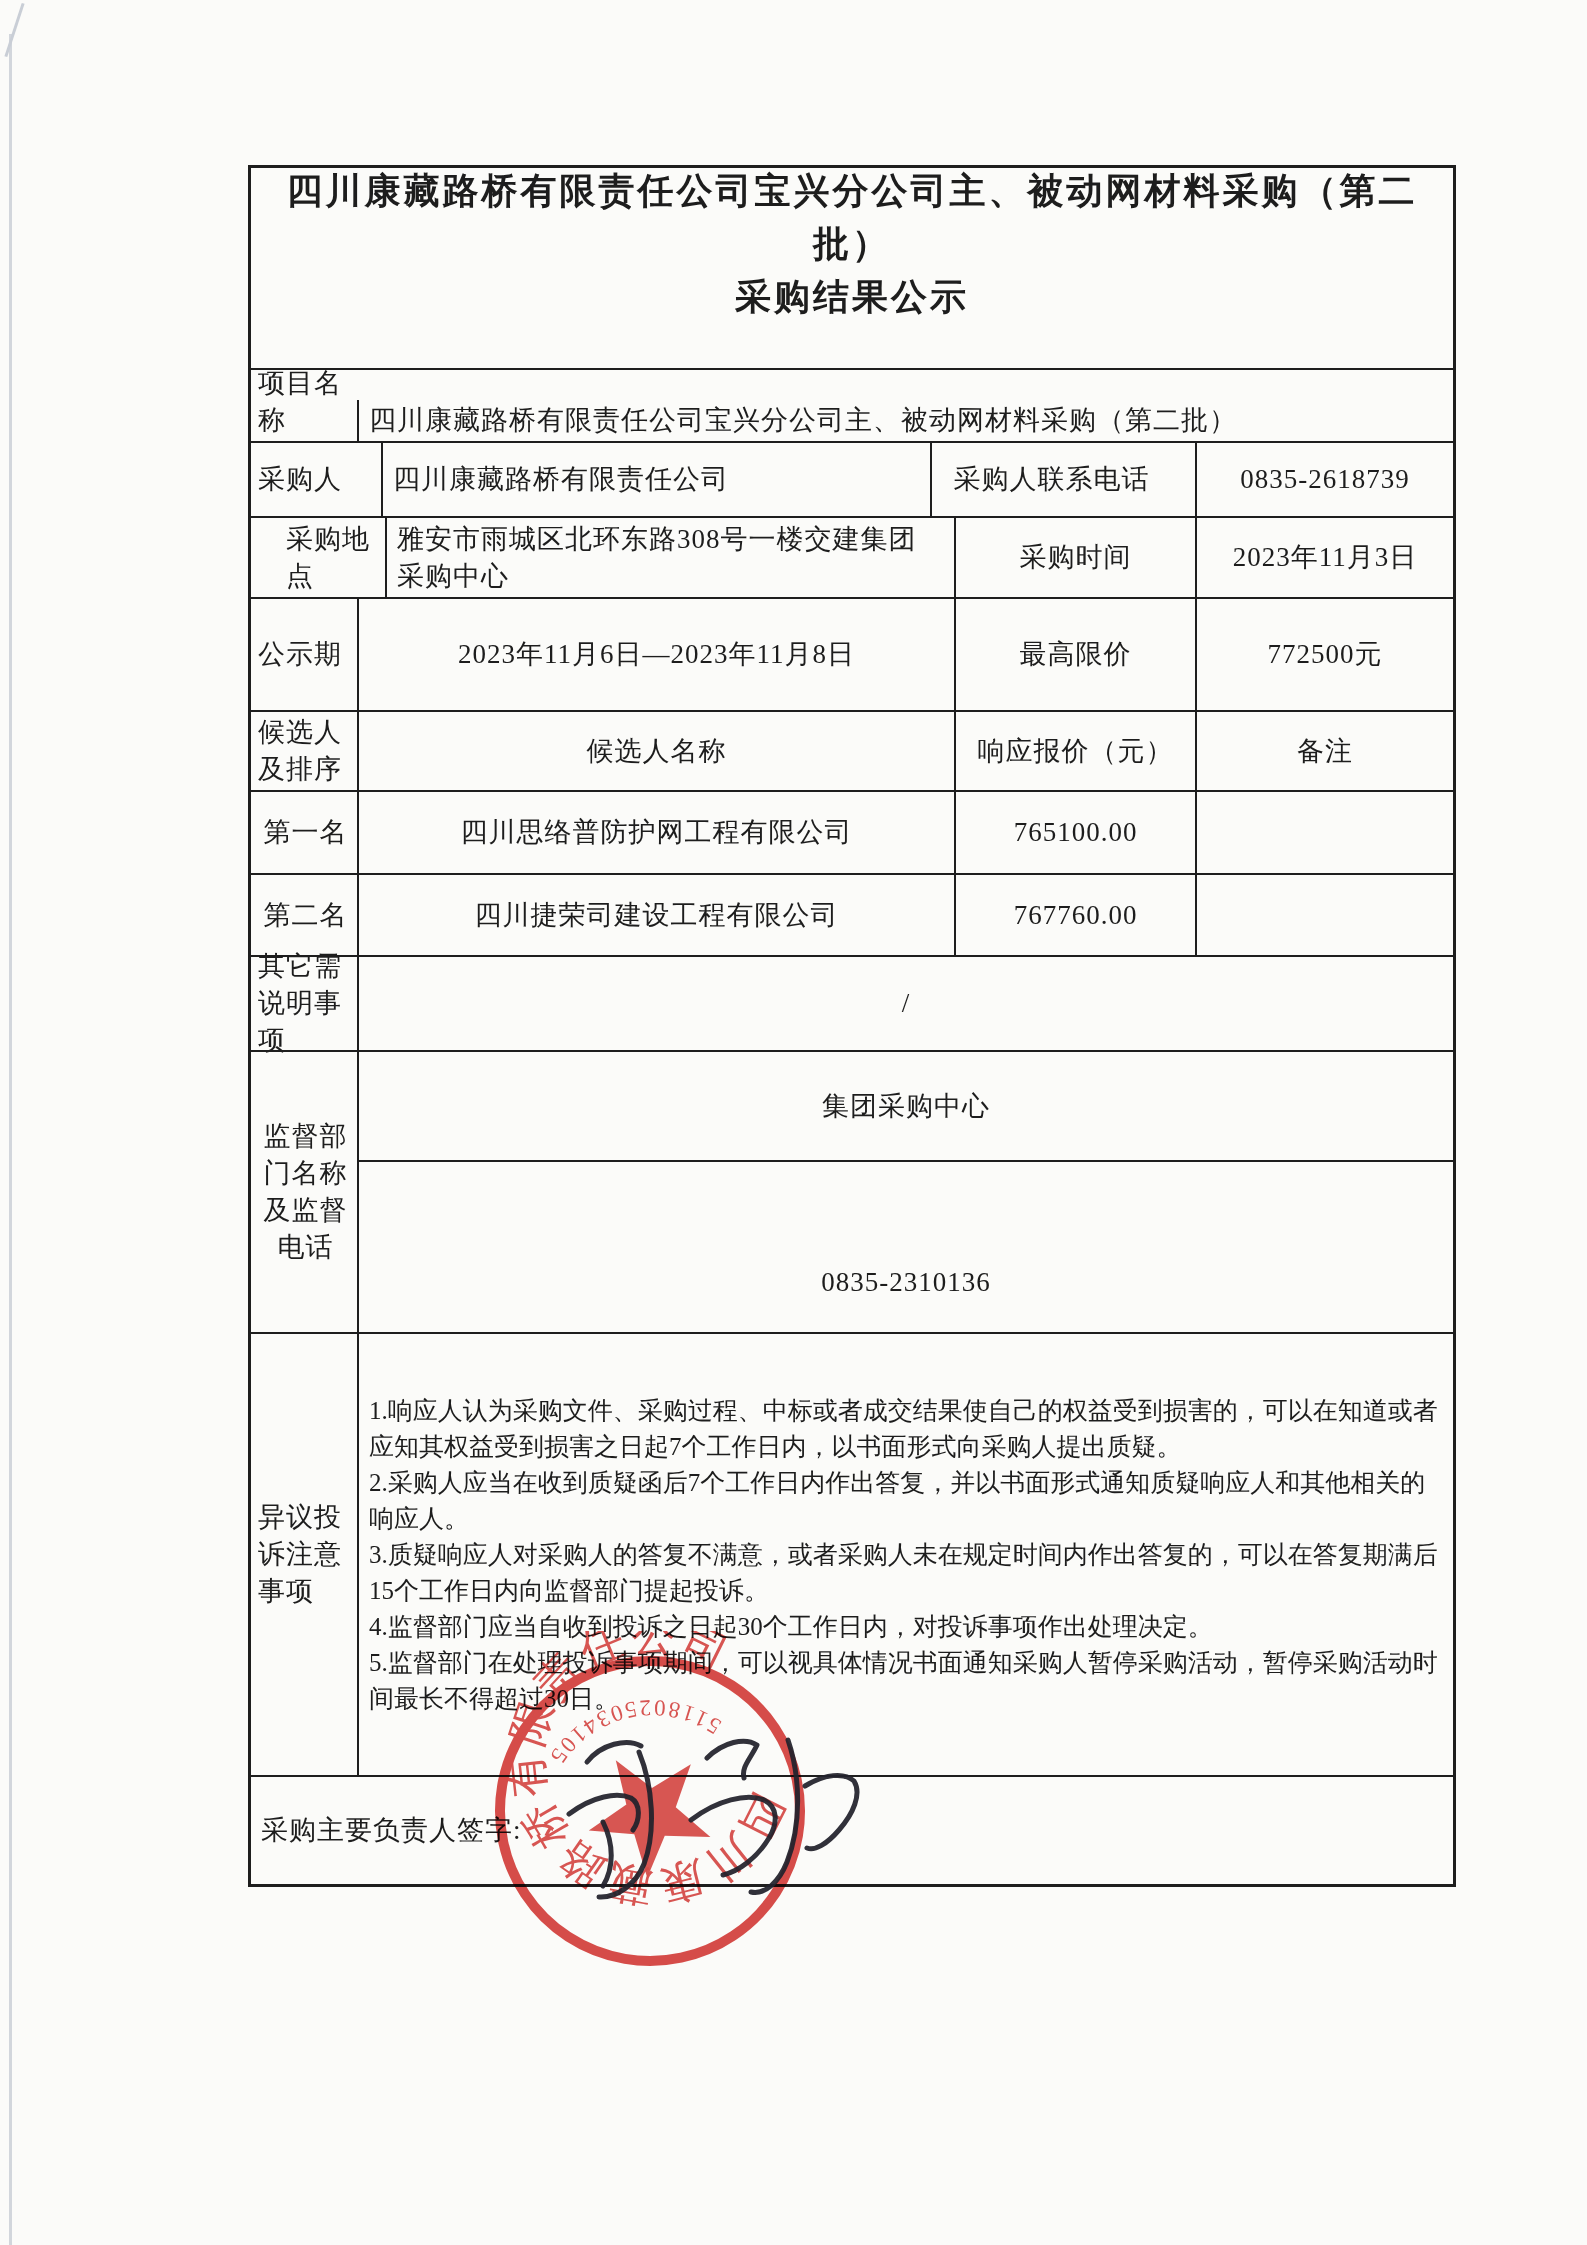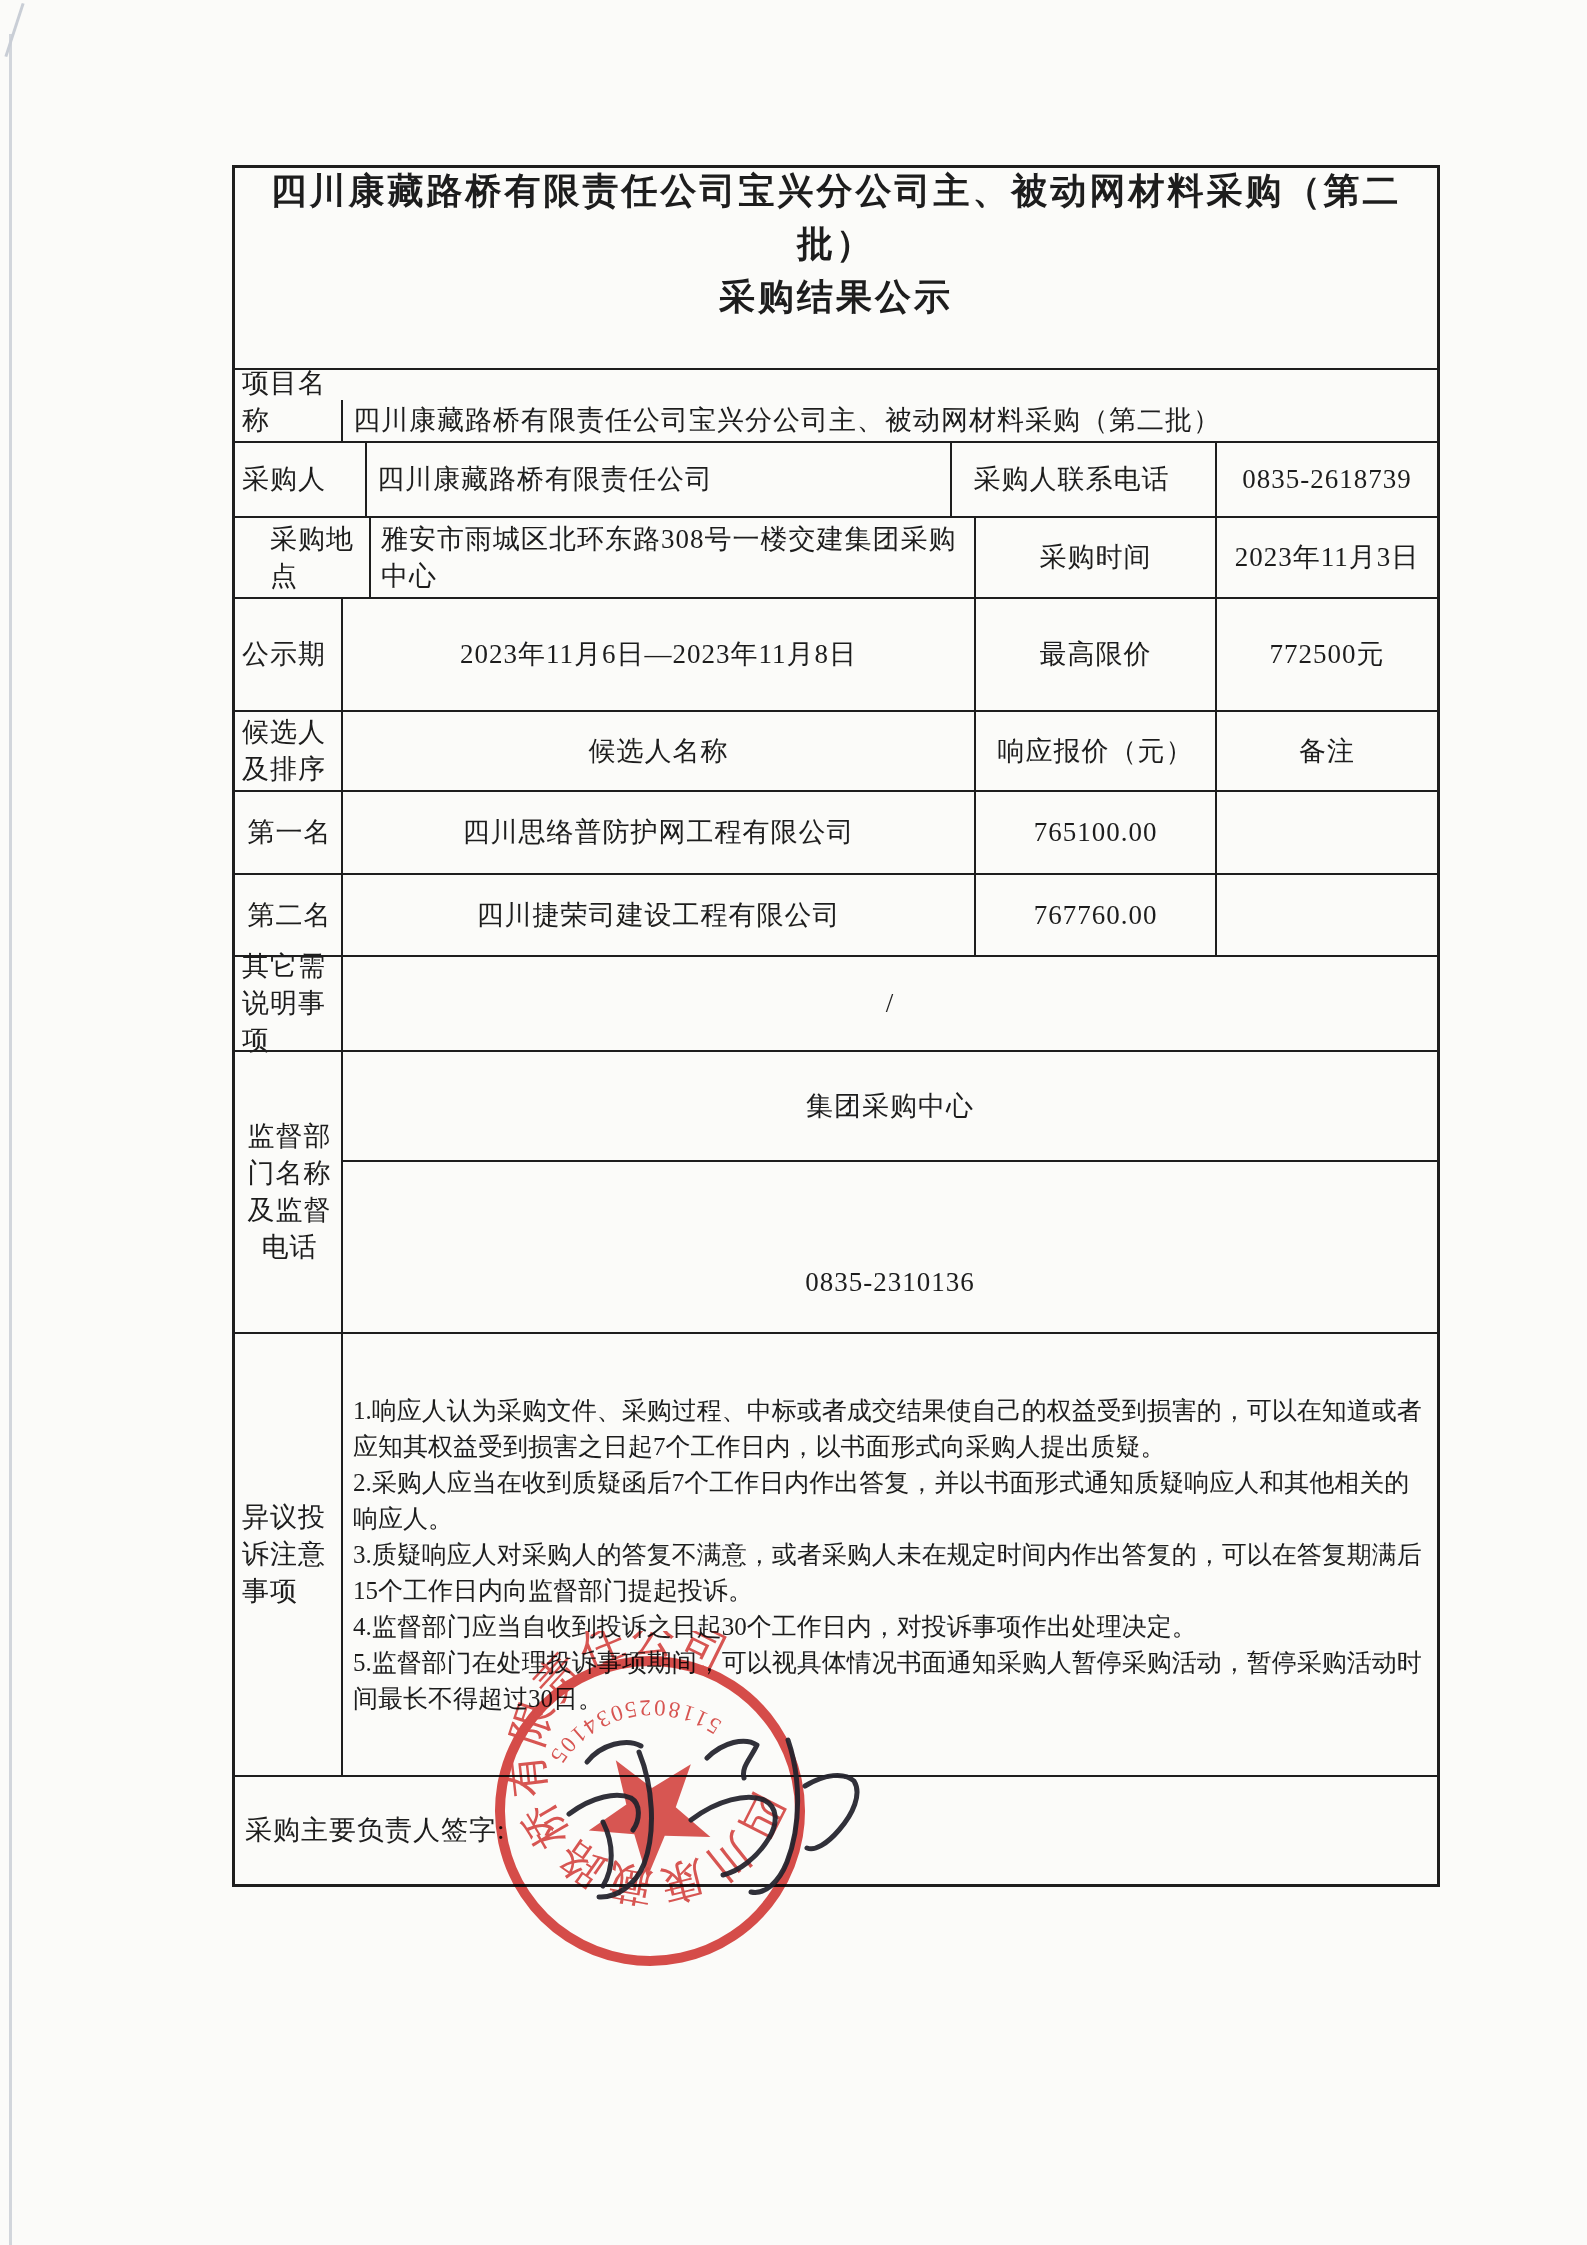--- a/index.html
+++ b/index.html
@@ -9,39 +9,39 @@
     background:#fbfbf9;
     overflow:hidden;
     font-family:"Liberation Serif","DejaVu Serif",serif;
     color:#1d1d1d;
   }
   
   .edge-line{position:absolute;left:9px;top:34px;width:3px;height:2211px;background:#d2d6dc;}
   .edge-fold{position:absolute;left:13px;top:2px;width:3px;height:56px;background:#c9ced6;transform:rotate(18deg);}
 
   .doc-table{
-    position:absolute;left:232px;top:165px;width:1208px;height:1722px;
+    position:absolute;left:248px;top:165px;width:1208px;height:1722px;
     border:3px solid #1e1e1e;box-sizing:border-box;
     display:flex;flex-direction:column;
   }
   .row{display:flex;box-sizing:border-box;flex-shrink:0;}
   .row + .row{border-top:2px solid #1e1e1e;}
   .rt{height:200px;}
   .r1{height:73px;align-items:flex-end;}.r2{height:75px;gap:24px;}.r3{height:81px;padding-left:28px;}.r4{height:113px;}
   .r5{height:80px;}.r6{height:83px;}.r7{height:82px;}.r8{height:95px;}
   .r9{height:282px;}.r10{height:443px;}.r11{flex:1;}
 
   .cell{
     box-sizing:border-box;display:flex;align-items:center;
     font-size:27px;letter-spacing:1px;line-height:37px;
   }
   .ca{width:106px;padding:2px 4px 2px 7px;}
   .cb{flex:1;border-left:2px solid #1e1e1e;padding:2px 10px;}
   .cc{width:241px;border-left:2px solid #1e1e1e;justify-content:center;text-align:center;}
-  .cd{width:222px;border-left:2px solid #1e1e1e;justify-content:center;}
+  .cd{width:258px;border-left:2px solid #1e1e1e;justify-content:center;}
   .cbd{flex:1;border-left:2px solid #1e1e1e;padding:2px 10px;}
   .center{justify-content:center;text-align:center;}
   .title-cell{
     flex:1;flex-direction:column;justify-content:center;text-align:center;
     font-size:36px;font-weight:600;letter-spacing:3px;line-height:53px;
     padding:0 30px 48px 30px;
   }
   .r9wrap{flex:1;display:flex;flex-direction:column;border-left:2px solid #1e1e1e;gap:26px;}
   .r9a{height:110px;border-bottom:2px solid #1e1e1e;display:flex;align-items:center;justify-content:center;box-sizing:border-box;font-size:27px;letter-spacing:1px;}
   .r9b{flex:1;display:flex;align-items:center;justify-content:center;font-size:27px;letter-spacing:1px;margin-top:44px;}

